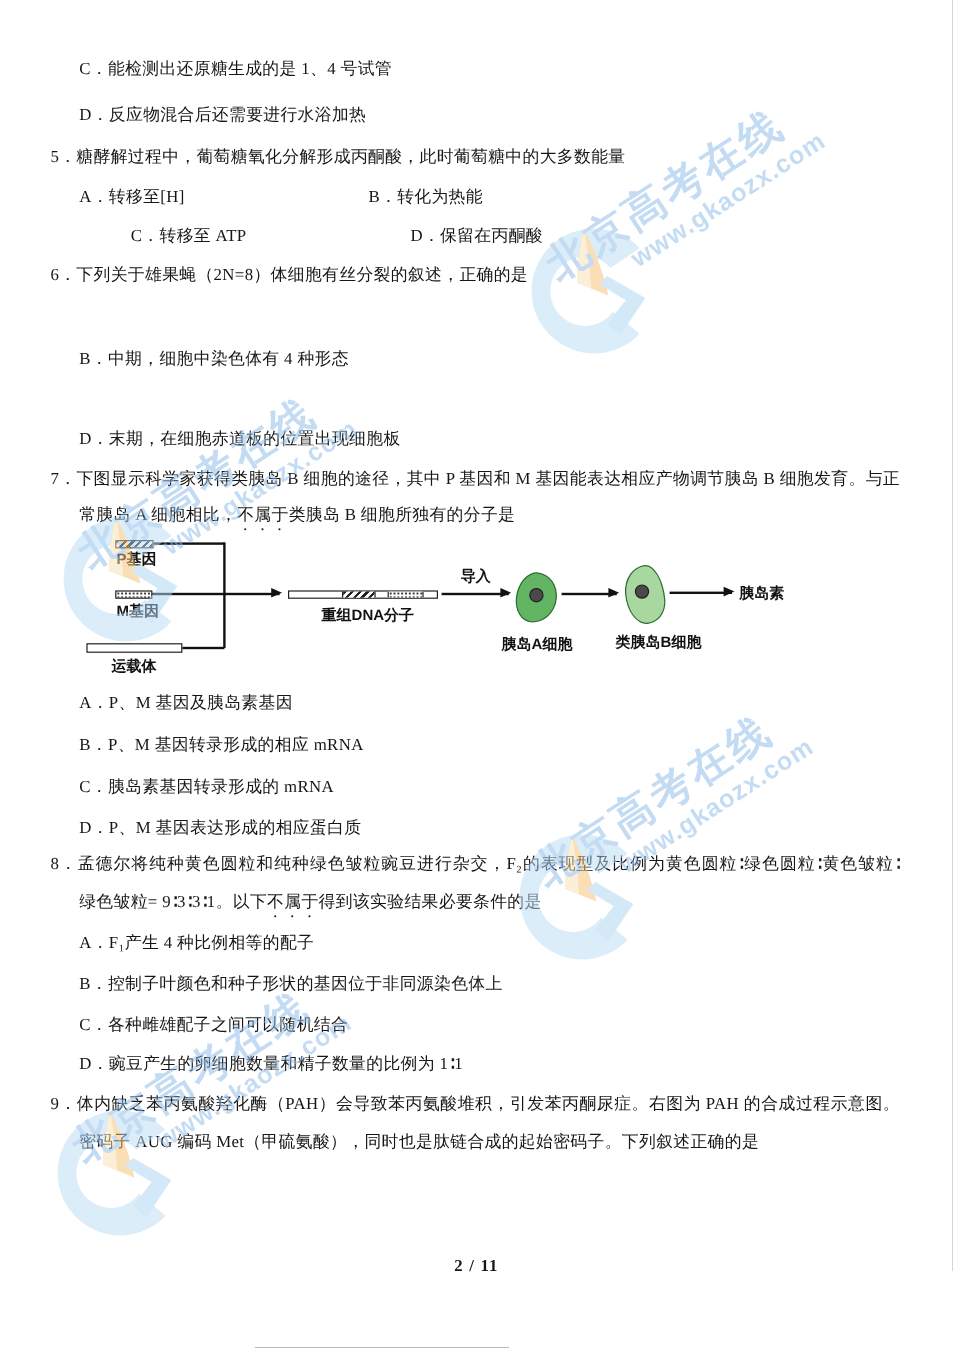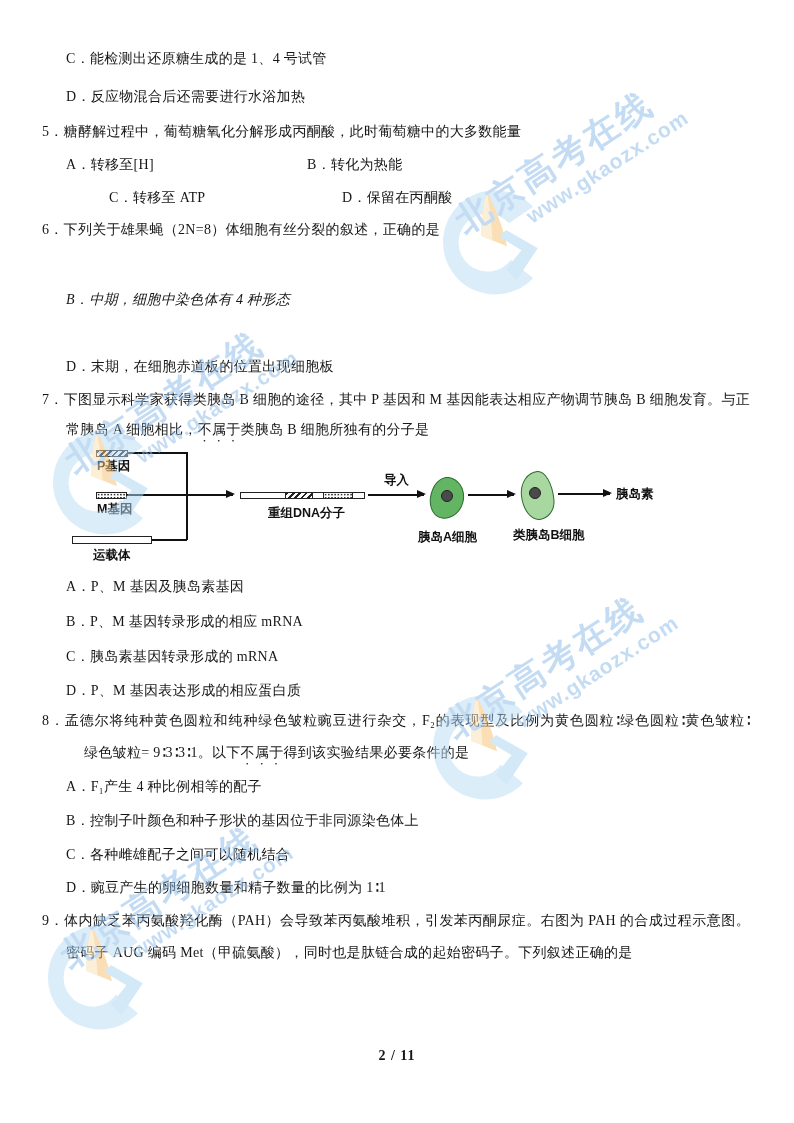--- a/index.html
+++ b/index.html
@@ -110,21 +110,21 @@
     <div class="tline" style="left:66px;top:50px;">C．能检测出还原糖生成的是 1、4 号试管</div>
     <div class="tline" style="left:66px;top:88px;">D．反应物混合后还需要进行水浴加热</div>
 
     <div class="tline" style="left:42px;top:123px;"><span>5．</span><span>糖酵解过程中，葡萄糖氧化分解形成丙酮酸，此时葡萄糖中的大多数能量</span></div>
     <div class="tline" style="left:66px;top:156px;">A．转移至[H]</div>
     <div class="tline" style="left:307px;top:156px;">B．转化为热能</div>
     <div class="tline" style="left:66px;top:189px;margin-left:43px;">C．转移至 ATP</div>
     <div class="tline" style="left:342px;top:189px;">D．保留在丙酮酸</div>
 
     <div class="tline" style="left:42px;top:221px;"><span>6．</span><span>下列关于雄果蝇（2N=8）体细胞有丝分裂的叙述，正确的是</span></div>
-    <div class="tline" style="left:66px;top:291px;font-style:italic;">B．中期，细胞中染色体有 4 种形态</div>
+    <div class="tline" style="left:66px;top:291px;">B．中期，细胞中染色体有 4 种形态</div>
     <div class="tline" style="left:66px;top:358px;">D．末期，在细胞赤道板的位置出现细胞板</div>
 
     <div class="jline" style="left:42px;top:391px;"><span>7．</span><span>下图显示科学家获得类胰岛 B 细胞的途径，其中 P 基因和 M 基因能表达相应产物调节胰岛 B 细胞发育。与正</span></div>
     <div class="tline" style="left:66px;top:421px;"><span>常胰岛 A 细胞相比，</span><span class="emph">不属于</span><span>类胰岛 B 细胞所独有的分子是</span></div>
 
     <div class="diagram">
 
       <div class="dg-bar hatch" style="left:36px;top:7px;width:32px;height:7px;"></div>
       <div class="dg-label" style="left:37px;top:15px;">P基因</div>
 
@@ -162,21 +162,21 @@
       <div class="harrow" style="left:498px;top:50px;width:52px;"></div>
       <div class="dg-label" style="left:556px;top:43px;">胰岛素</div>
     </div>
 
     <div class="tline" style="left:66px;top:578px;">A．P、M 基因及胰岛素基因</div>
     <div class="tline" style="left:66px;top:613px;">B．P、M 基因转录形成的相应 mRNA</div>
     <div class="tline" style="left:66px;top:648px;">C．胰岛素基因转录形成的 mRNA</div>
     <div class="tline" style="left:66px;top:682px;">D．P、M 基因表达形成的相应蛋白质</div>
 
     <div class="jline" style="left:42px;top:712px;"><span>8．</span><span>孟德尔将纯种黄色圆粒和纯种绿色皱粒豌豆进行杂交，F₂的表现型及比例为黄色圆粒∶绿色圆粒∶黄色皱粒∶</span></div>
-    <div class="tline" style="left:84px;top:744px;"><span>绿色皱粒= 9∶3∶3∶1。以下</span><span class="emph">不属于</span><span>得到该实验结果必要条件的是</span></div>
+    <div class="tline" style="left:66px;top:744px;"><span>绿色皱粒= 9∶3∶3∶1。以下</span><span class="emph">不属于</span><span>得到该实验结果必要条件的是</span></div>
     <div class="tline" style="left:66px;top:778px;">A．F₁产生 4 种比例相等的配子</div>
     <div class="tline" style="left:66px;top:812px;">B．控制子叶颜色和种子形状的基因位于非同源染色体上</div>
     <div class="tline" style="left:66px;top:846px;">C．各种雌雄配子之间可以随机结合</div>
     <div class="tline" style="left:66px;top:879px;">D．豌豆产生的卵细胞数量和精子数量的比例为 1∶1</div>
 
     <div class="jline" style="left:42px;top:912px;"><span>9．</span><span>体内缺乏苯丙氨酸羟化酶（PAH）会导致苯丙氨酸堆积，引发苯丙酮尿症。右图为 PAH 的合成过程示意图。</span></div>
     <div class="tline" style="left:66px;top:944px;">密码子 AUG 编码 Met（甲硫氨酸），同时也是肽链合成的起始密码子。下列叙述正确的是</div>
 
     <div class="footer">2 / 11</div>
   </div>

